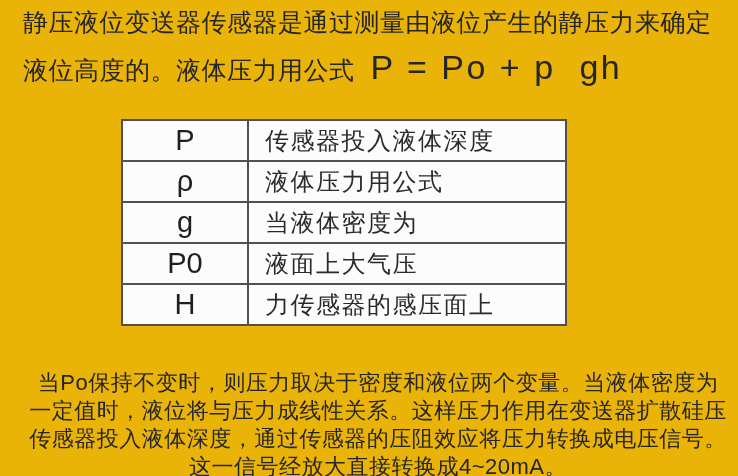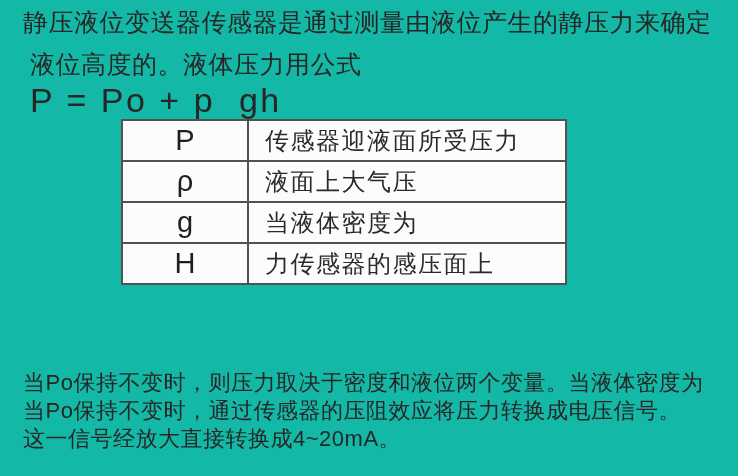--- a/index.html
+++ b/index.html
@@ -1,21 +1,21 @@
 <!DOCTYPE html>
 <html><head>
 <meta charset="utf-8">
 <style>
   * { margin: 0; padding: 0; box-sizing: border-box; }
   html, body { background: #e8e8e8; }
   .page {
     position: relative;
     width: 738px;
     height: 476px;
-    background: #14b8a6;
+    background: #eab308;
     font-family: "Liberation Sans", sans-serif;
     color: #262626;
     overflow: hidden;
   }
   .intro {
     position: absolute;
     left: 23px;
     top: 6px;
     width: 700px;
   }
@@ -25,26 +25,25 @@
     line-height: 32px;
     white-space: nowrap;
   }
   .intro-line2 {
     display: flex;
     align-items: baseline;
     margin-top: 10px;
     font-size: 25px;
     letter-spacing: 0.5px;
     white-space: nowrap;
-    flex-direction: column;
   }
   .formula {
     font-size: 34px;
     letter-spacing: 2.5px;
-    margin: 0 7px;
+    margin: 0 16px;
     white-space: pre;
   }
   .symbol-table {
     position: absolute;
     left: 121px;
     top: 119px;
     border-collapse: collapse;
     background: #fcfcfc;
   }
   .symbol-table td {
@@ -67,55 +66,60 @@
   }
   .footer {
     position: absolute;
     left: 23px;
     top: 369px;
     width: 710px;
     font-size: 22px;
     line-height: 28px;
     letter-spacing: 0.5px;
   }
-  .footer-line { white-space: nowrap; }
+  .footer-line { white-space: nowrap; text-align: center; }
 </style>
 </head>
 <body>
 
 <div class="page">
 
   <div class="intro">
     <div class="intro-line1">静压液位变送器传感器是通过测量由液位产生的静压力来确定</div>
     <div class="intro-line2">
       <span>液位高度的。液体压力用公式</span>
       <span class="formula">P = Po + p  gh</span>
     </div>
   </div>
 
   <table class="symbol-table">
     <tbody>
       <tr>
         <td class="sym">P</td>
-        <td class="desc">传感器迎液面所受压力</td>
+        <td class="desc">传感器投入液体深度</td>
       </tr>
       <tr>
         <td class="sym">ρ</td>
-        <td class="desc">液面上大气压</td>
+        <td class="desc">液体压力用公式</td>
       </tr>
       <tr>
         <td class="sym">g</td>
         <td class="desc">当液体密度为</td>
+      </tr>
+      <tr>
+        <td class="sym">P0</td>
+        <td class="desc">液面上大气压</td>
       </tr>
       <tr>
         <td class="sym">H</td>
         <td class="desc">力传感器的感压面上</td>
       </tr>
     </tbody>
   </table>
 
   <div class="footer">
     <div class="footer-line">当Po保持不变时，则压力取决于密度和液位两个变量。当液体密度为</div>
-    <div class="footer-line">当Po保持不变时，通过传感器的压阻效应将压力转换成电压信号。</div>
+    <div class="footer-line">一定值时，液位将与压力成线性关系。这样压力作用在变送器扩散硅压</div>
+    <div class="footer-line">传感器投入液体深度，通过传感器的压阻效应将压力转换成电压信号。</div>
     <div class="footer-line">这一信号经放大直接转换成4~20mA。</div>
   </div>
 
 </div>
 
 </body></html>

